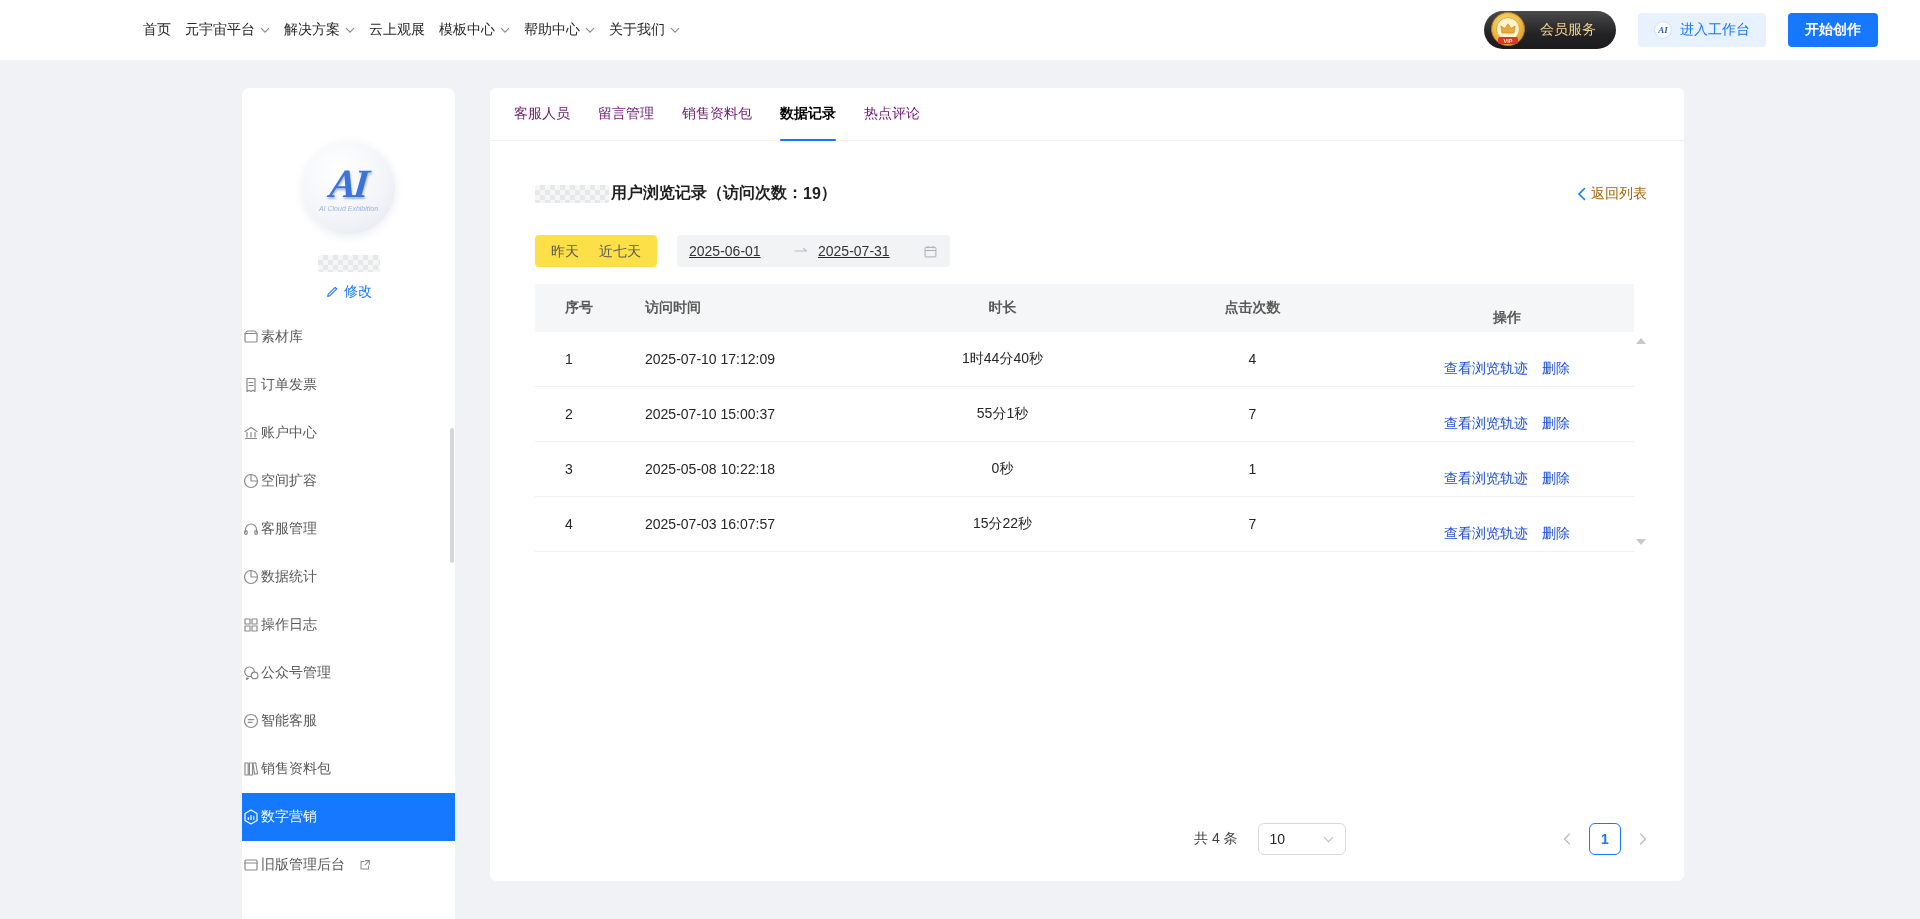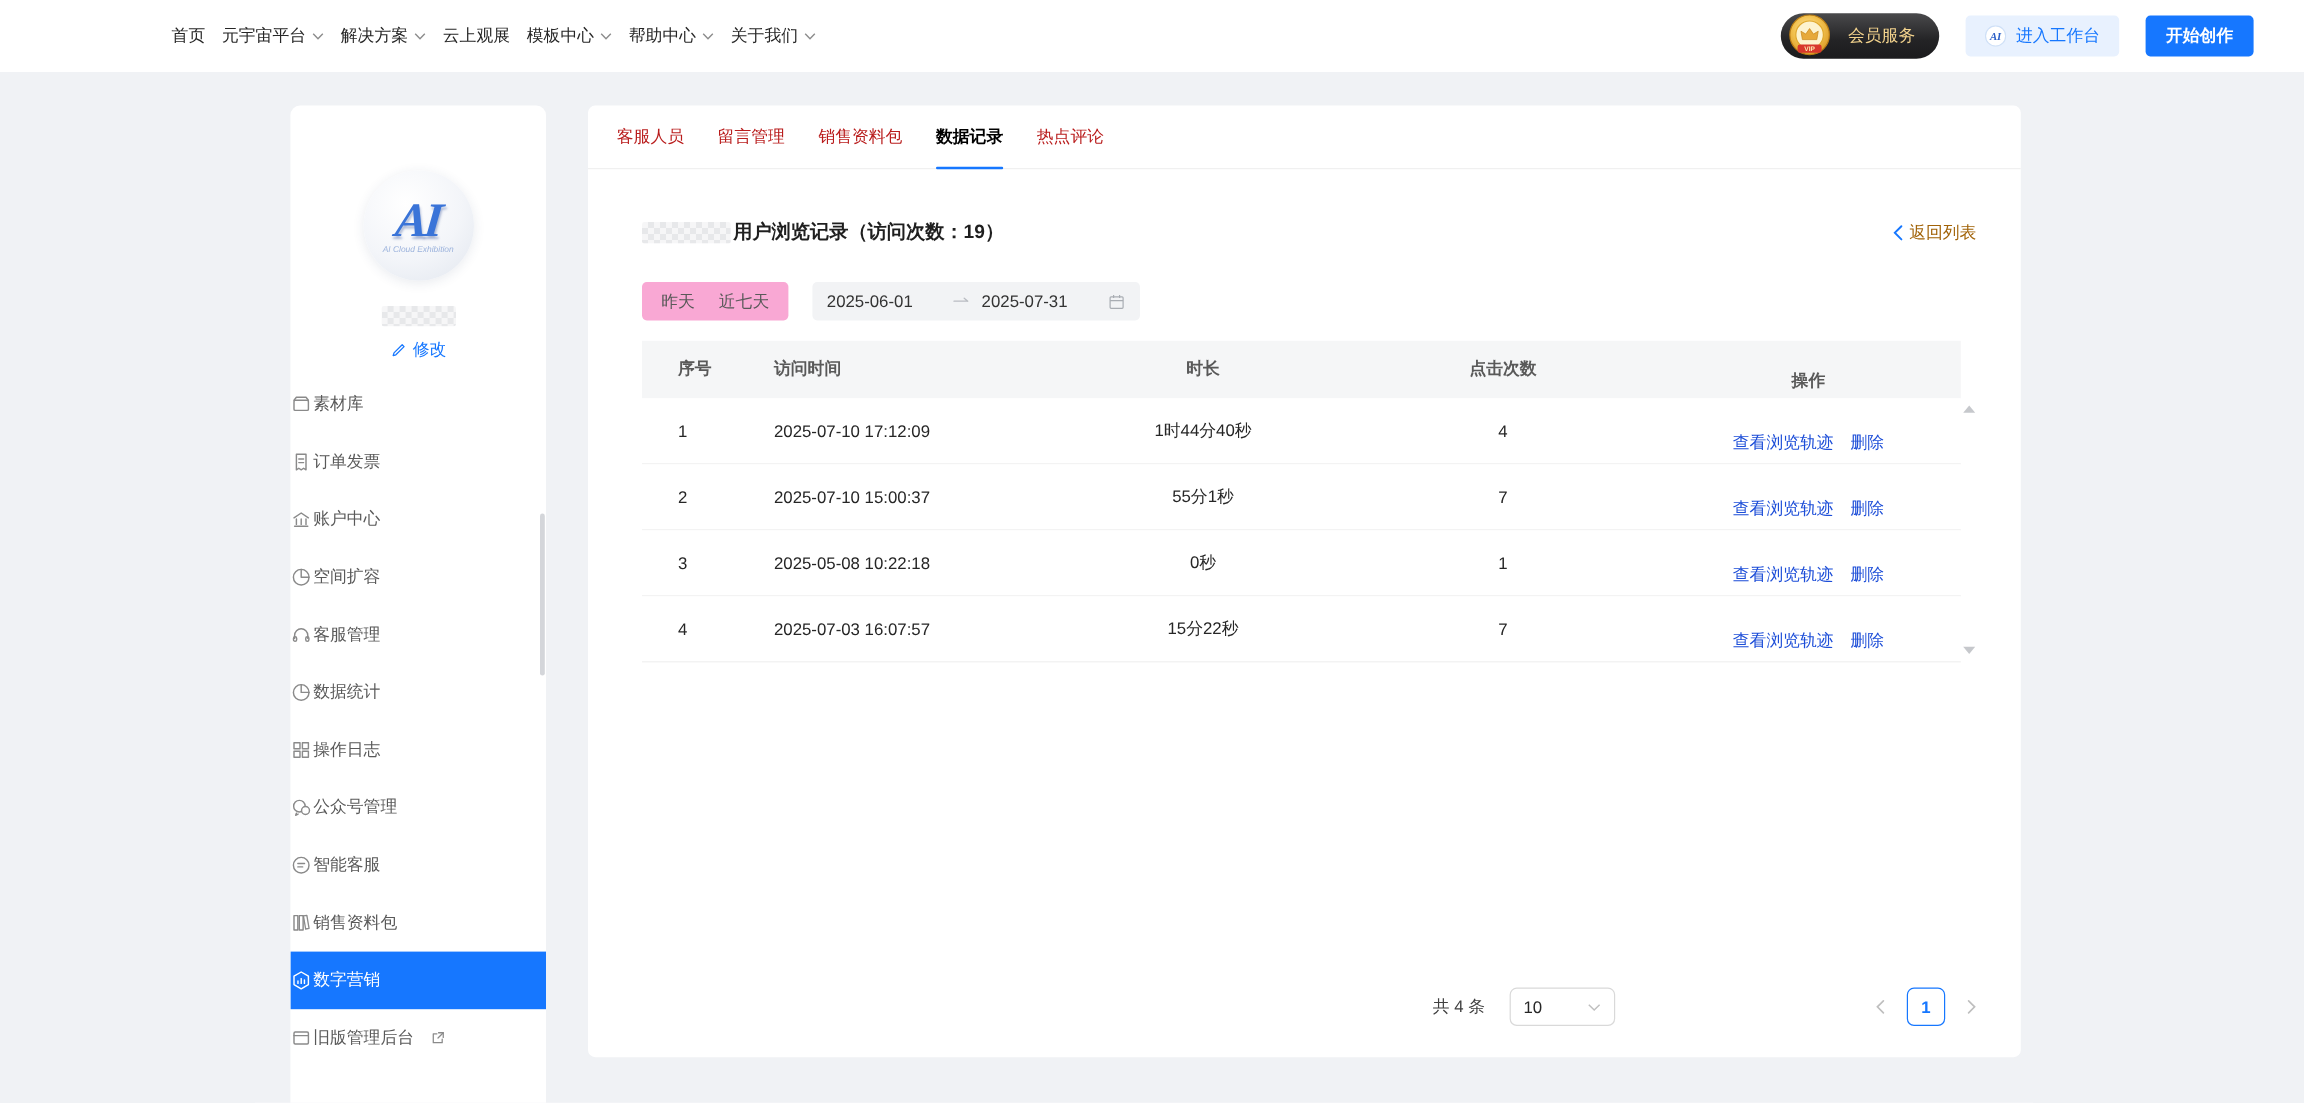--- a/index.html
+++ b/index.html
@@ -92,46 +92,46 @@
   
   .main {
     position:absolute; left:490px; top:88px; width:1194px; height:793px;
     background:#fff; border-radius:6px;
   }
   .tabs {
     height:53px; border-bottom:1px solid #f0f0f0;
     display:flex; align-items:stretch; gap:28px; padding-left:24px;
   }
   .tab {
-    display:flex; align-items:center; font-size:14px; color:#b91c1c;
+    display:flex; align-items:center; font-size:14px; color:#701a75;
     cursor:pointer; position:relative; white-space:nowrap;
   }
   .tab.active { color:#000000; font-weight:700; }
   .tab.active::after {
     content:""; position:absolute; left:0; right:0; bottom:-1px; height:2px;
     background:#1677ff; border-radius:1px;
   }
 
   .content { padding:0 37px 0 45px; position:relative; }
 
   .title-row { margin-top:42px; display:flex; align-items:center; justify-content:space-between; }
   .page-title { display:flex; align-items:center; font-size:16px; font-weight:600; color:#1f1f1f; }
   .title-mosaic { width:74px; height:18px; margin-right:2px; }
   .title-count { font-weight:700; }
   .back-link { display:flex; align-items:center; gap:5px; color:#a16207; font-size:14px; cursor:pointer; }
 
   .filter-row { margin-top:31px; display:flex; align-items:center; gap:20px; }
   .quick-group {
-    height:32px; background:#f9a8d4; border-radius:4px;
+    height:32px; background:#fde047; border-radius:4px;
     display:flex; align-items:center; padding:0 6px;
   }
   .quick-item { padding:0 10px; font-size:14px; color:#595959; cursor:pointer; line-height:32px; }
   .range-picker {
     height:32px; width:273px; background:#f2f3f5; border-radius:4px;
-    display:flex; align-items:center; padding:0 12px; gap:10px; cursor:pointer;
+    display:flex; align-items:center; padding:0 12px; gap:10px; cursor:pointer;text-decoration:underline;
   }
   .range-date { font-size:14px; color:#333; flex:1; }
   .range-date.end { flex:1; text-align:left; }
   .range-arrow { color:#b9bcc2; flex:0 0 auto; }
 
   
   .table { margin-top:17px; position:relative; width:1112px; }
   .t-head { display:flex; height:48px; background:#f5f6f7; align-items:center; width:1099px; }
   .t-body { position:relative; width:1112px; }
   .t-row { display:flex; height:55px; align-items:center; border-bottom:1px solid #f0f0f0; background:#fff; width:1099px; }

